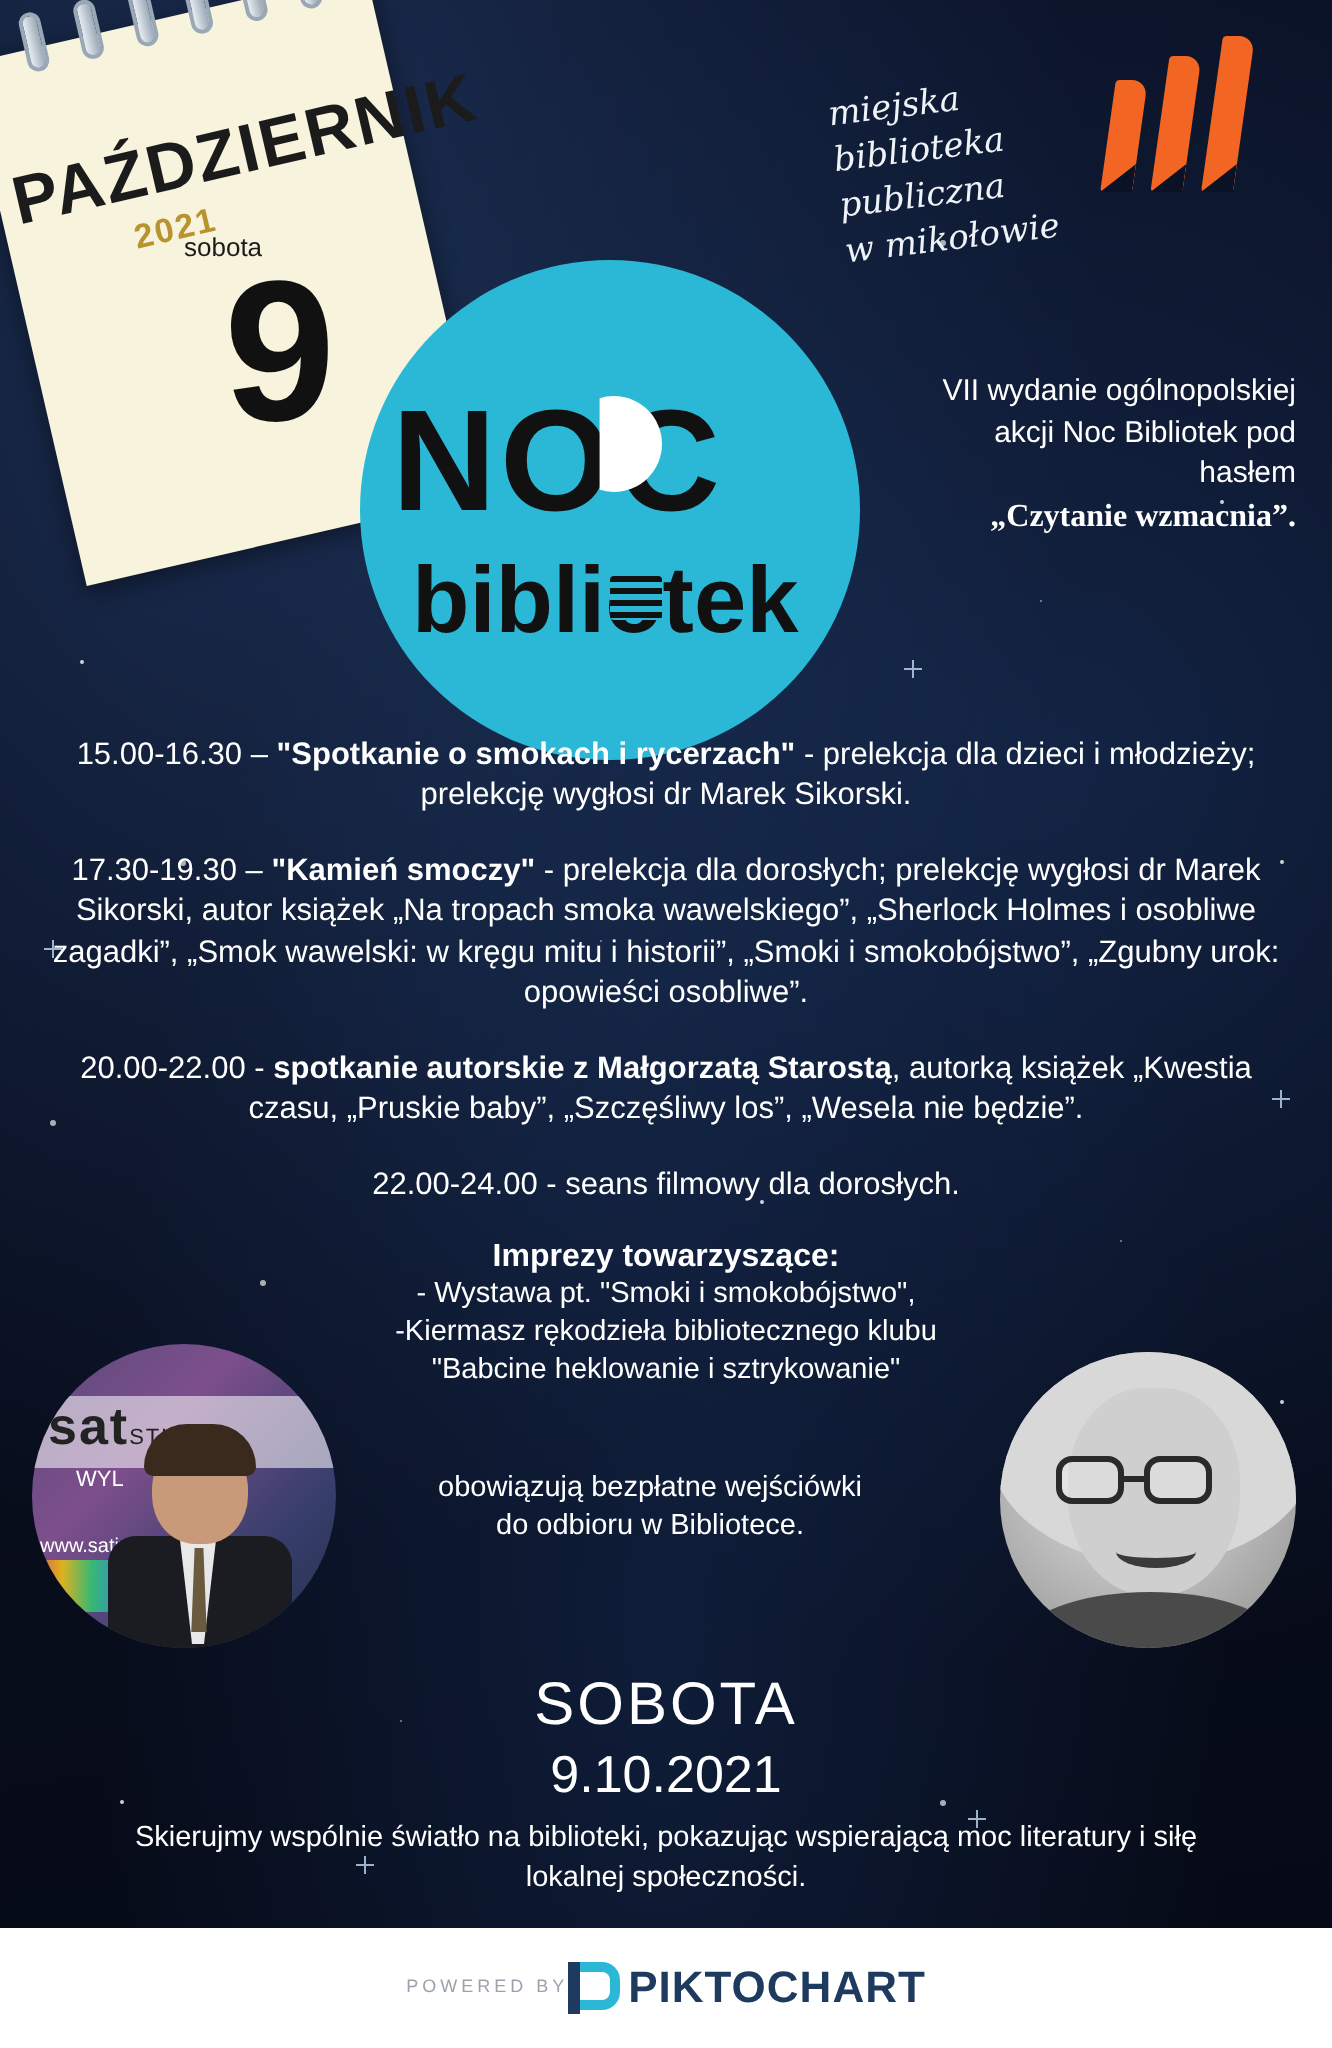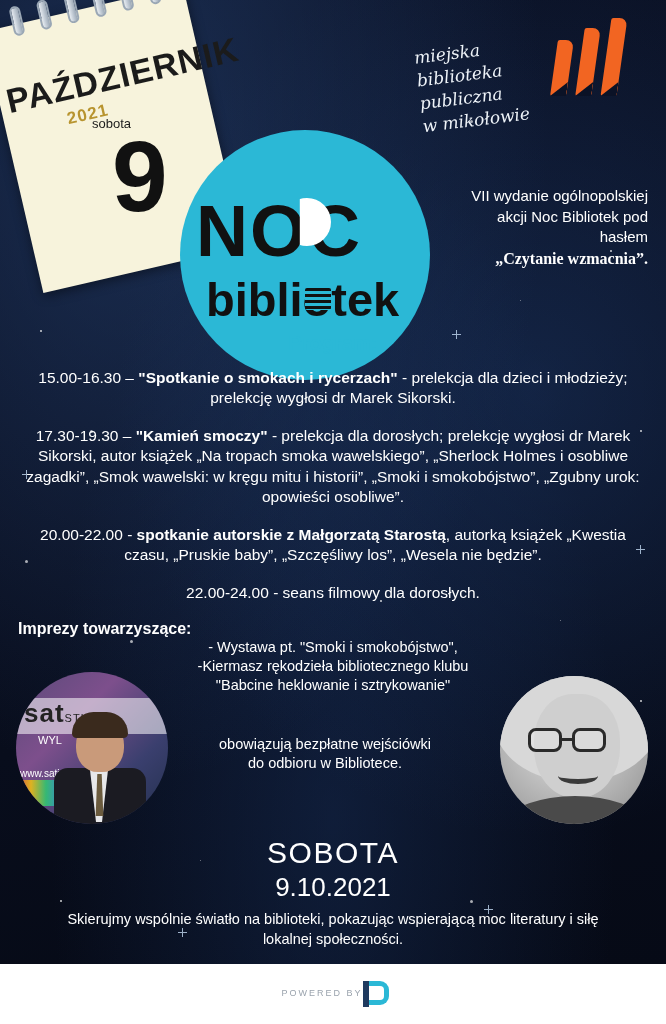--- a/index.html
+++ b/index.html
@@ -124,21 +124,21 @@
     text-align:center; font-size:20px; color:#2bb8d6; font-weight:bold;
   }
   .program { position:absolute; left:18px; right:18px; top:368px; }
   .p-item {
     text-align:center; font-size:15.5px; line-height:1.32;
     color:#ffffff; margin-bottom:17px;
   }
   .p-item b { font-weight:bold; }
 
   .imprezy-head {
-    font-size:16px; font-weight:bold; margin-top:4px;
+    text-align:center; font-size:16px; font-weight:bold; margin-top:4px;
   }
   .imprezy-body { text-align:center; font-size:14.5px; line-height:1.32; }
 
   .info-note {
     position:absolute; left:160px; top:735px; width:330px;
     text-align:center; font-size:14.5px; line-height:1.34;
   }
 
   
   .photo {
@@ -400,14 +400,15 @@
   <div class="closing">
     <div>Skierujmy wspólnie światło na biblioteki, pokazując wspierającą moc literatury i siłę</div>
     <div>lokalnej społeczności.</div>
   </div>
 </div>
 
 <div class="footer">
   <div class="powered">powered by</div>
   <div class="pikto-row">
     <span class="pikto-mark"></span>
+    <span class="pikto-text">PIKTOCHART</span>
   </div>
 </div>
 
 </body></html>

